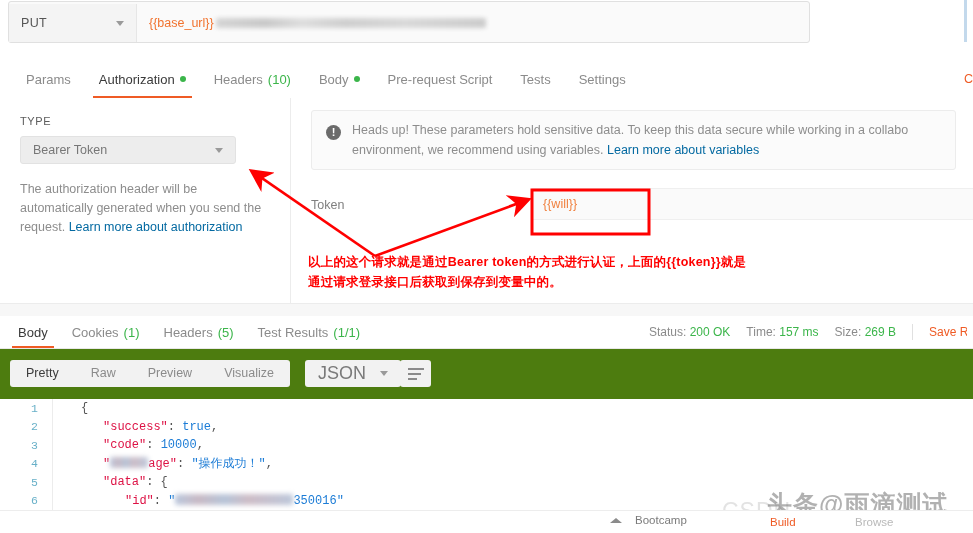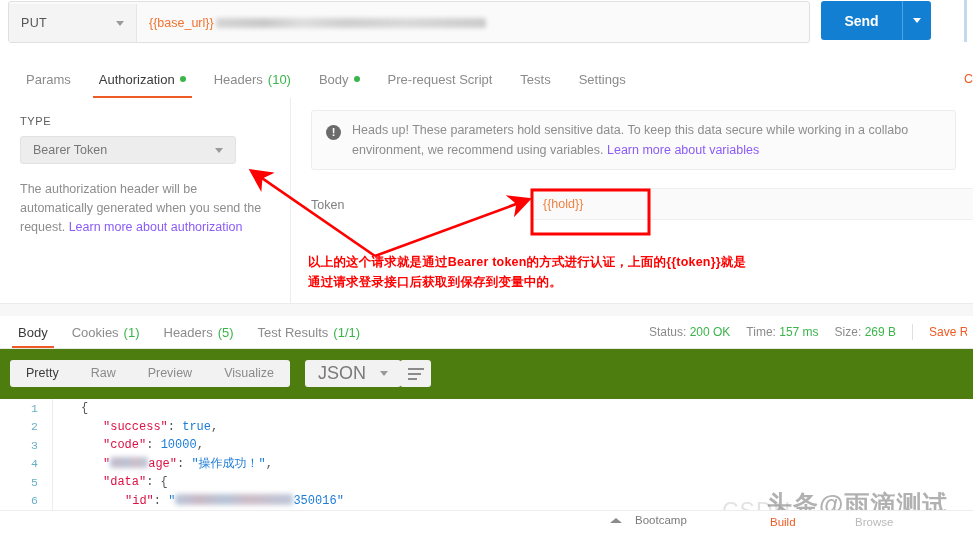--- a/index.html
+++ b/index.html
@@ -46,21 +46,21 @@
 
   
   .authpane{position:absolute;left:0;top:98px;width:973px;height:205px;background:#fff;}
   .authleft{position:absolute;left:0;top:0;width:290px;height:205px;border-right:1px solid #ececec;}
   .type-label{position:absolute;left:20px;top:17px;font-size:11px;color:#5c5c5c;letter-spacing:.6px;}
   .type-select{position:absolute;left:20px;top:38px;width:216px;height:28px;background:#ededed;
     border:1px solid #e2e2e2;border-radius:3px;display:flex;align-items:center;justify-content:space-between;
     padding:0 12px;box-sizing:border-box;cursor:pointer;}
   .type-select span{font-size:12.5px;color:#777;}
   .auth-desc{position:absolute;left:20px;top:82px;width:250px;font-size:12.5px;line-height:19px;color:#8d8d8d;}
-  .lnk{color:#8b5cf6;cursor:pointer;}
+  .lnk{color:#0369a1;cursor:pointer;}
 
   .authright{position:absolute;left:291px;top:0;right:0;height:205px;}
   .notice{position:absolute;left:20px;top:12px;width:645px;min-height:48px;background:#fbfbfb;
     border:1px solid #ececec;border-radius:3px;padding:9px 10px 9px 40px;box-sizing:border-box;
     font-size:12.5px;line-height:20px;color:#8d8d8d;}
   .notice-icon{position:absolute;left:14px;top:14px;width:15px;height:15px;border-radius:50%;
     background:#6b6b6b;color:#fff;font-size:11px;font-weight:bold;line-height:15px;text-align:center;}
   .token-label{position:absolute;left:20px;top:100px;font-size:12.5px;color:#808080;}
   .token-field{position:absolute;left:240px;top:90px;width:646px;height:30px;background:#fafafa;
     border:1px solid #efefef;border-radius:2px;}
@@ -127,27 +127,20 @@
     <div class="url-wrap">
       <div class="method">
         <span class="method-label">PUT</span>
         <span class="caret"></span>
       </div>
       <div class="url-field">
         <span class="var">{{base_url}}</span>
         <span class="redact" style="width:270px;"></span>
       </div>
     </div>
-    <div class="send-btn">
-      <span class="send-label">Send</span>
-      <span class="send-sep"></span>
-      <span class="send-caret-box">
-        <span class="send-caret"></span>
-      </span>
-    </div>
     <div class="scrollstrip">
         <i></i>
       </div>
   </div>
 
   <div class="reqtabs">
     <div class="tabrow" id="req-tabs">
         <div class="tab">
           <span>Params</span>
         </div>
@@ -187,21 +180,21 @@
         <span>The authorization header will be automatically generated when you send the request. </span><span class="lnk">Learn more about authorization</span>
       </div>
     </div>
     <div class="authright">
       <div class="notice">
         <span class="notice-icon">!</span>
         <span>Heads up! These parameters hold sensitive data. To keep this data secure while working in a collabo environment, we recommend using variables. </span><span class="lnk">Learn more about variables</span>
       </div>
       <div class="token-label">Token</div>
       <div class="token-field"></div>
-      <div class="token-val">{{hold}}</div>
+      <div class="token-val">{{will}}</div>
     </div>
   </div>
 
   <svg class="anno-svg">
     <defs>
       <marker id="ah" markerWidth="9" markerHeight="9" refX="7" refY="4.5" orient="auto">
         <path d="M0,0 L9,4.5 L0,9 L2.6,4.5 z" fill="#ff0000"></path>
       </marker>
     </defs>
     <line x1="375" y1="256" x2="253" y2="172" stroke="#ff0000" stroke-width="2.6" marker-end="url(#ah)"></line>

